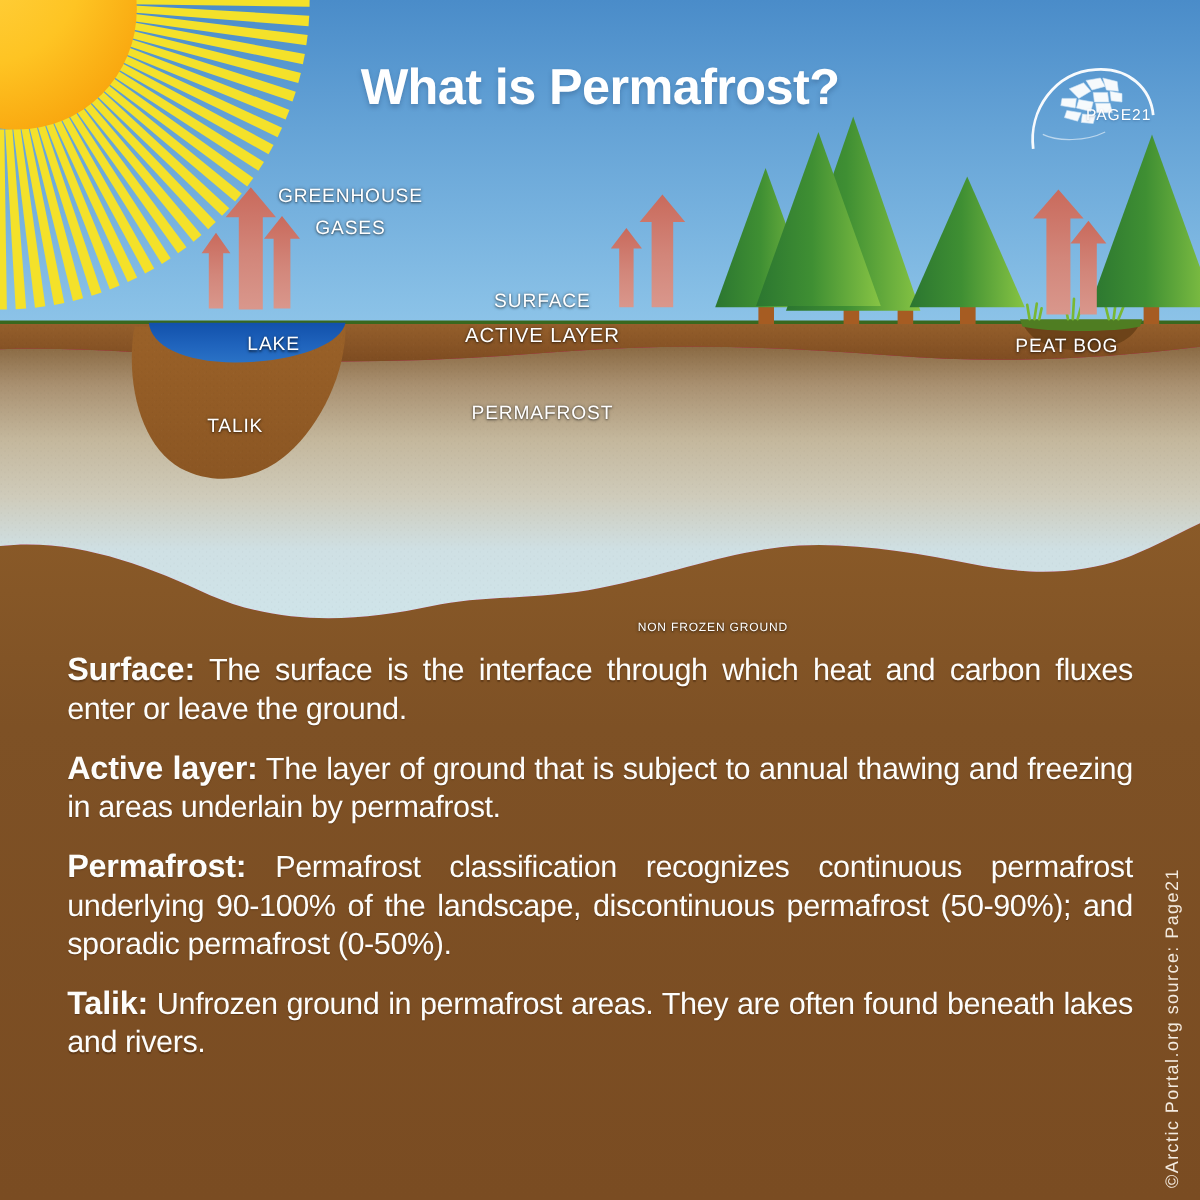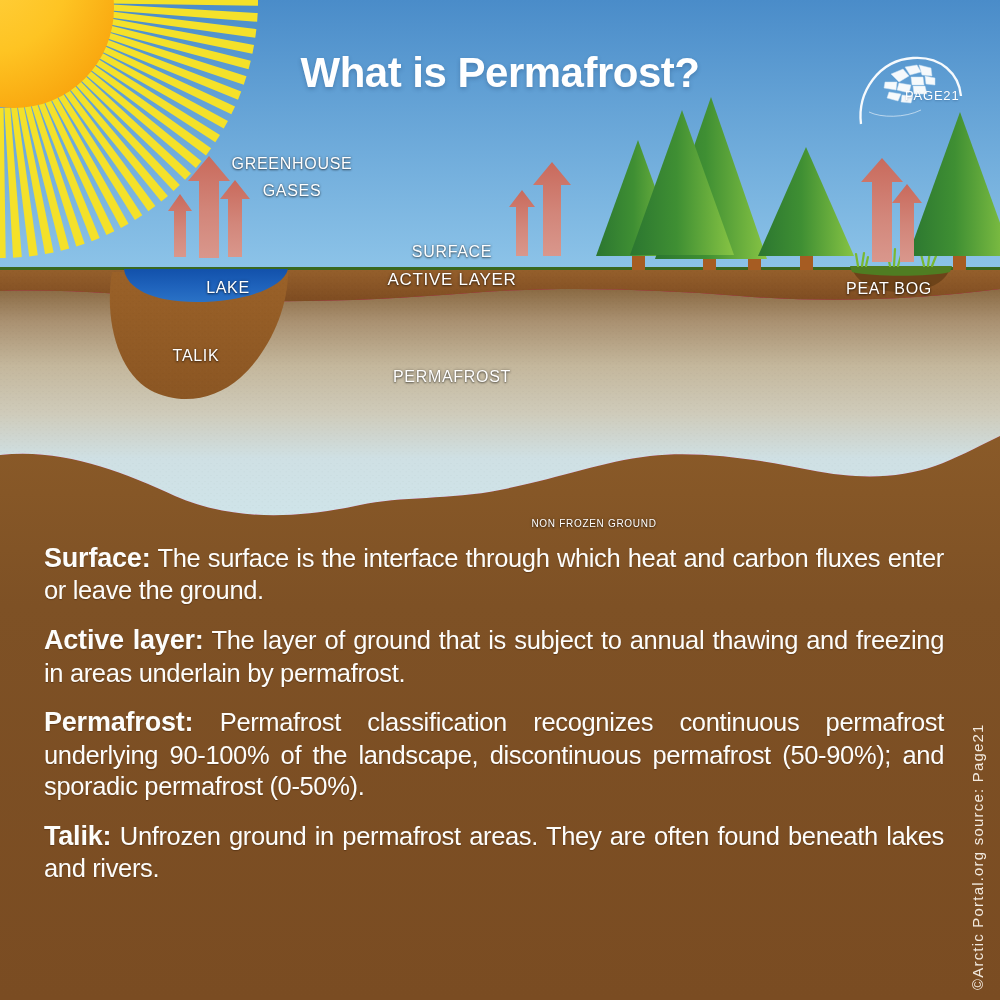--- a/index.html
+++ b/index.html
@@ -33,21 +33,21 @@
   
   #panel{
     position:absolute;left:0;top:536px;width:1000px;height:464px;
     box-sizing:border-box;
     padding:6px 56px 0 44px;
   }
   .para{
     color:#fdfdfb;
     font-size:25.5px;
     line-height:1.24;
-    margin:0 0 17px 0;
+    margin:0 0 17px 12px;
     text-align:justify;
     font-family:"Liberation Sans",sans-serif;
     font-stretch:condensed;
     letter-spacing:-0.35px;
     text-shadow:0 1px 1px rgba(60,30,8,.45);
   }
   .para:last-child{margin-bottom:0;}
   .para b{font-weight:bold;font-size:27px;letter-spacing:-0.2px;}
 
   
@@ -321,21 +321,21 @@
   <div class="dlabel c" style="left:196px;top:279px;margin-left:32px;">LAKE</div>
 
   <div class="dlabel c" style="left:452px;top:243px;">SURFACE</div>
 
   <div class="dlabel c" style="left:452px;top:270px;font-size:17px;">ACTIVE LAYER</div>
 
   <div class="dlabel c" style="left:889px;top:280px;">PEAT BOG</div>
 
   <div class="dlabel c" style="left:196px;top:347px;">TALIK</div>
 
-  <div class="dlabel c" style="left:452px;top:368px;text-align:center;">PERMAFROST</div>
+  <div class="dlabel c" style="left:452px;top:336px;text-align:center;">PERMAFROST</div>
 
   <div class="dlabel c" style="left:594px;top:518px;font-size:10px;">NON FROZEN GROUND</div>
 
   <div id="panel">
     <p class="para">
       <b>Surface:</b>
       <span>The surface is the interface through which heat and carbon fluxes enter or leave the ground.</span>
     </p>
     <p class="para">
       <b>Active layer:</b>

